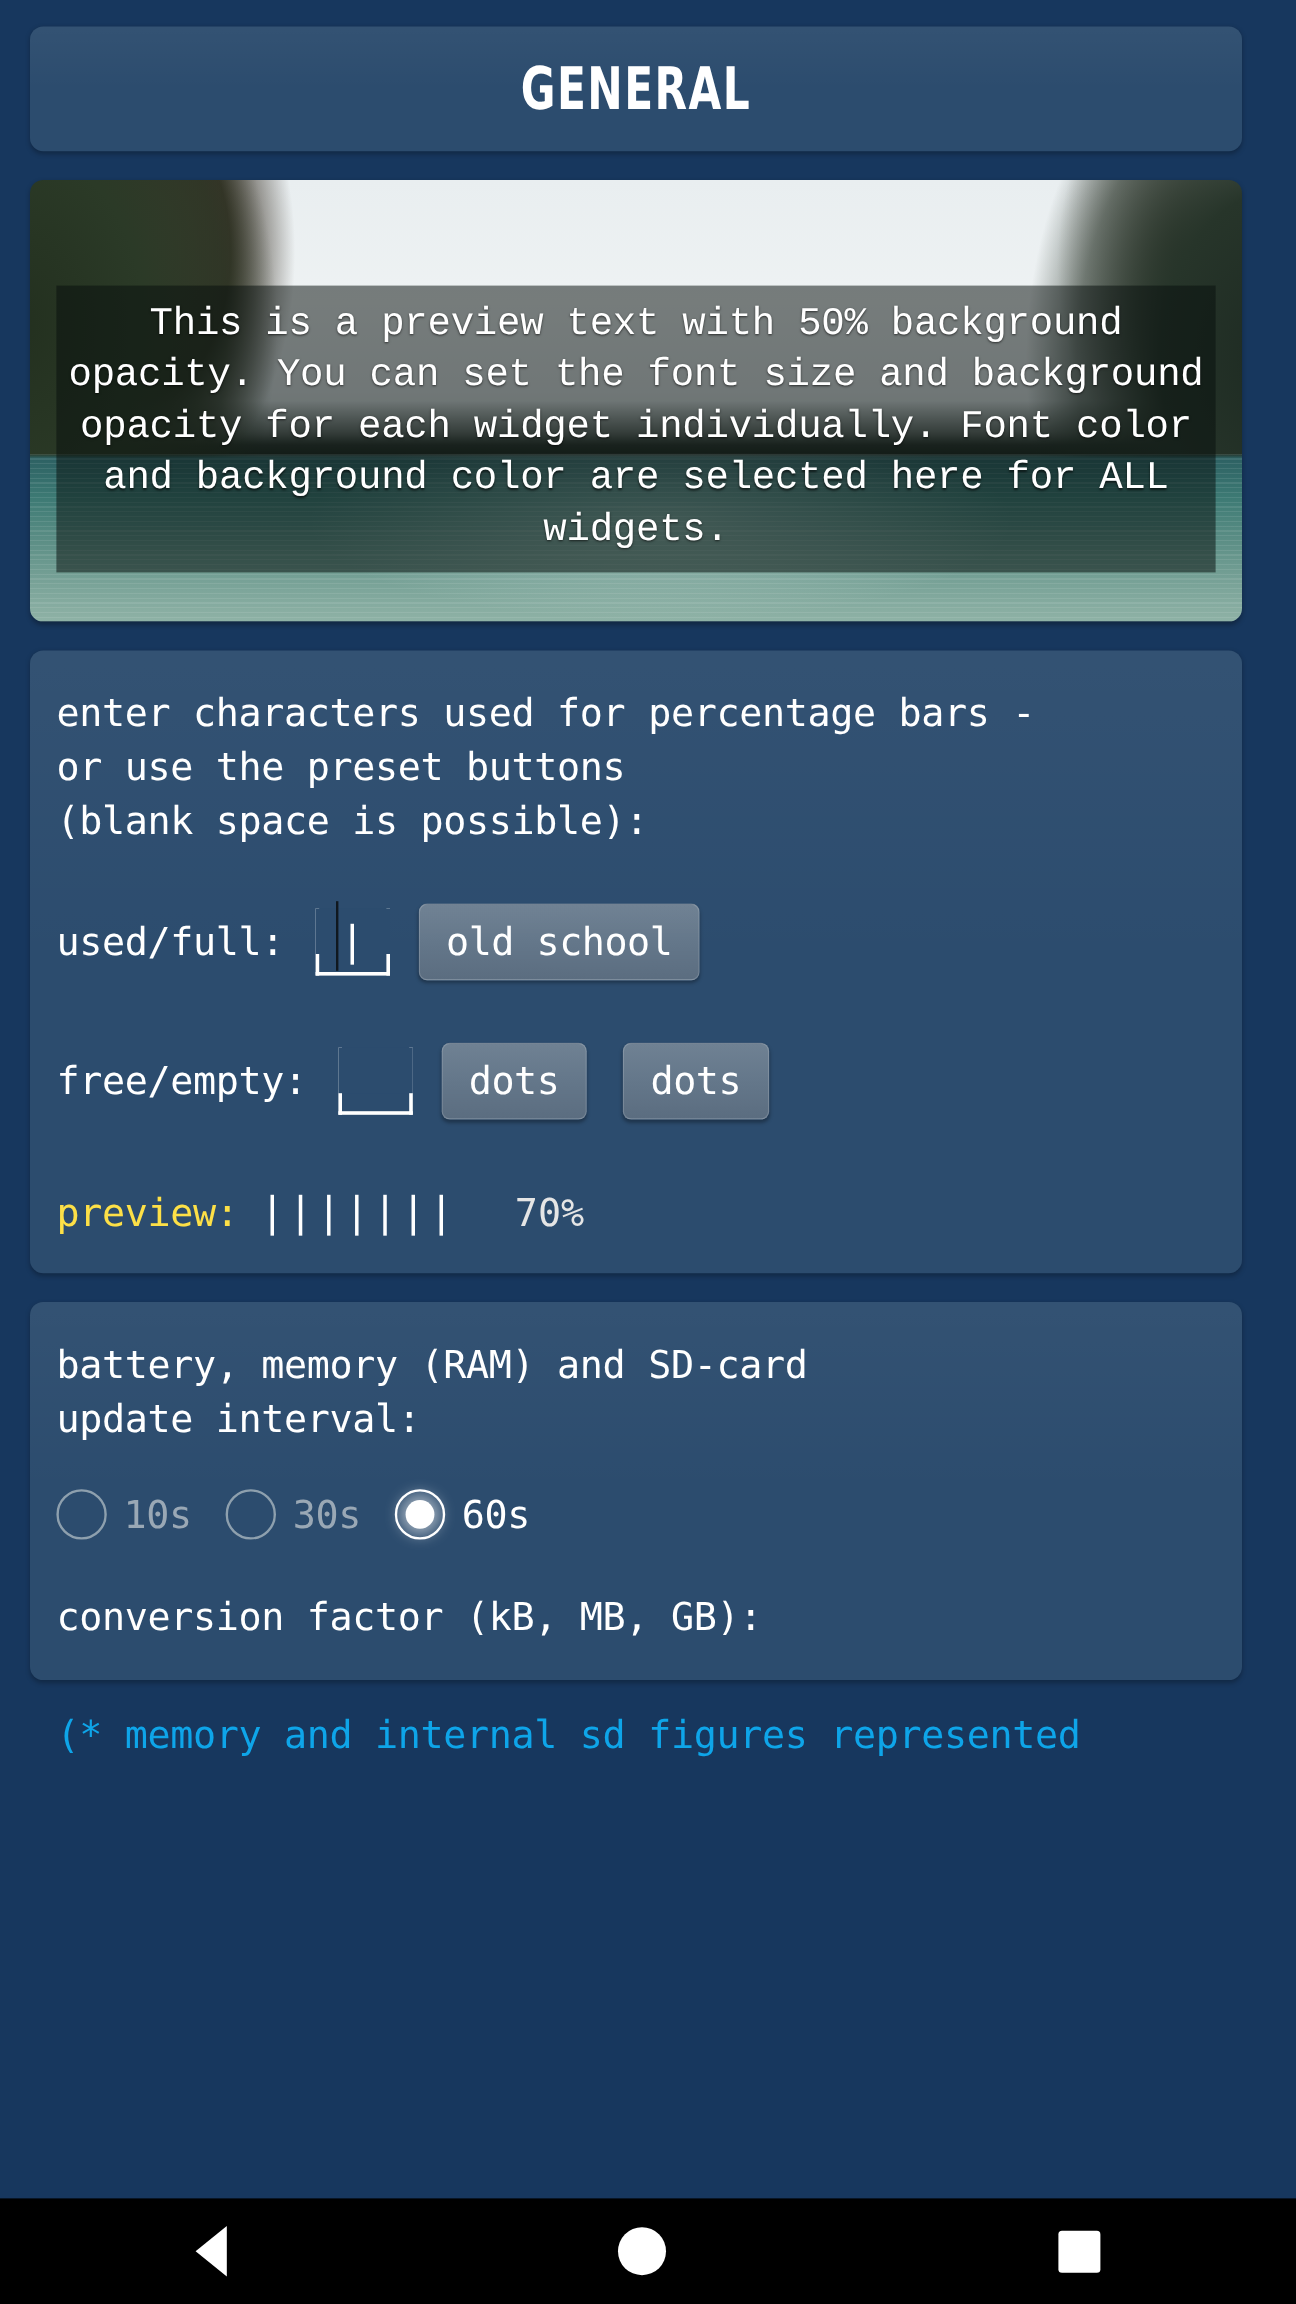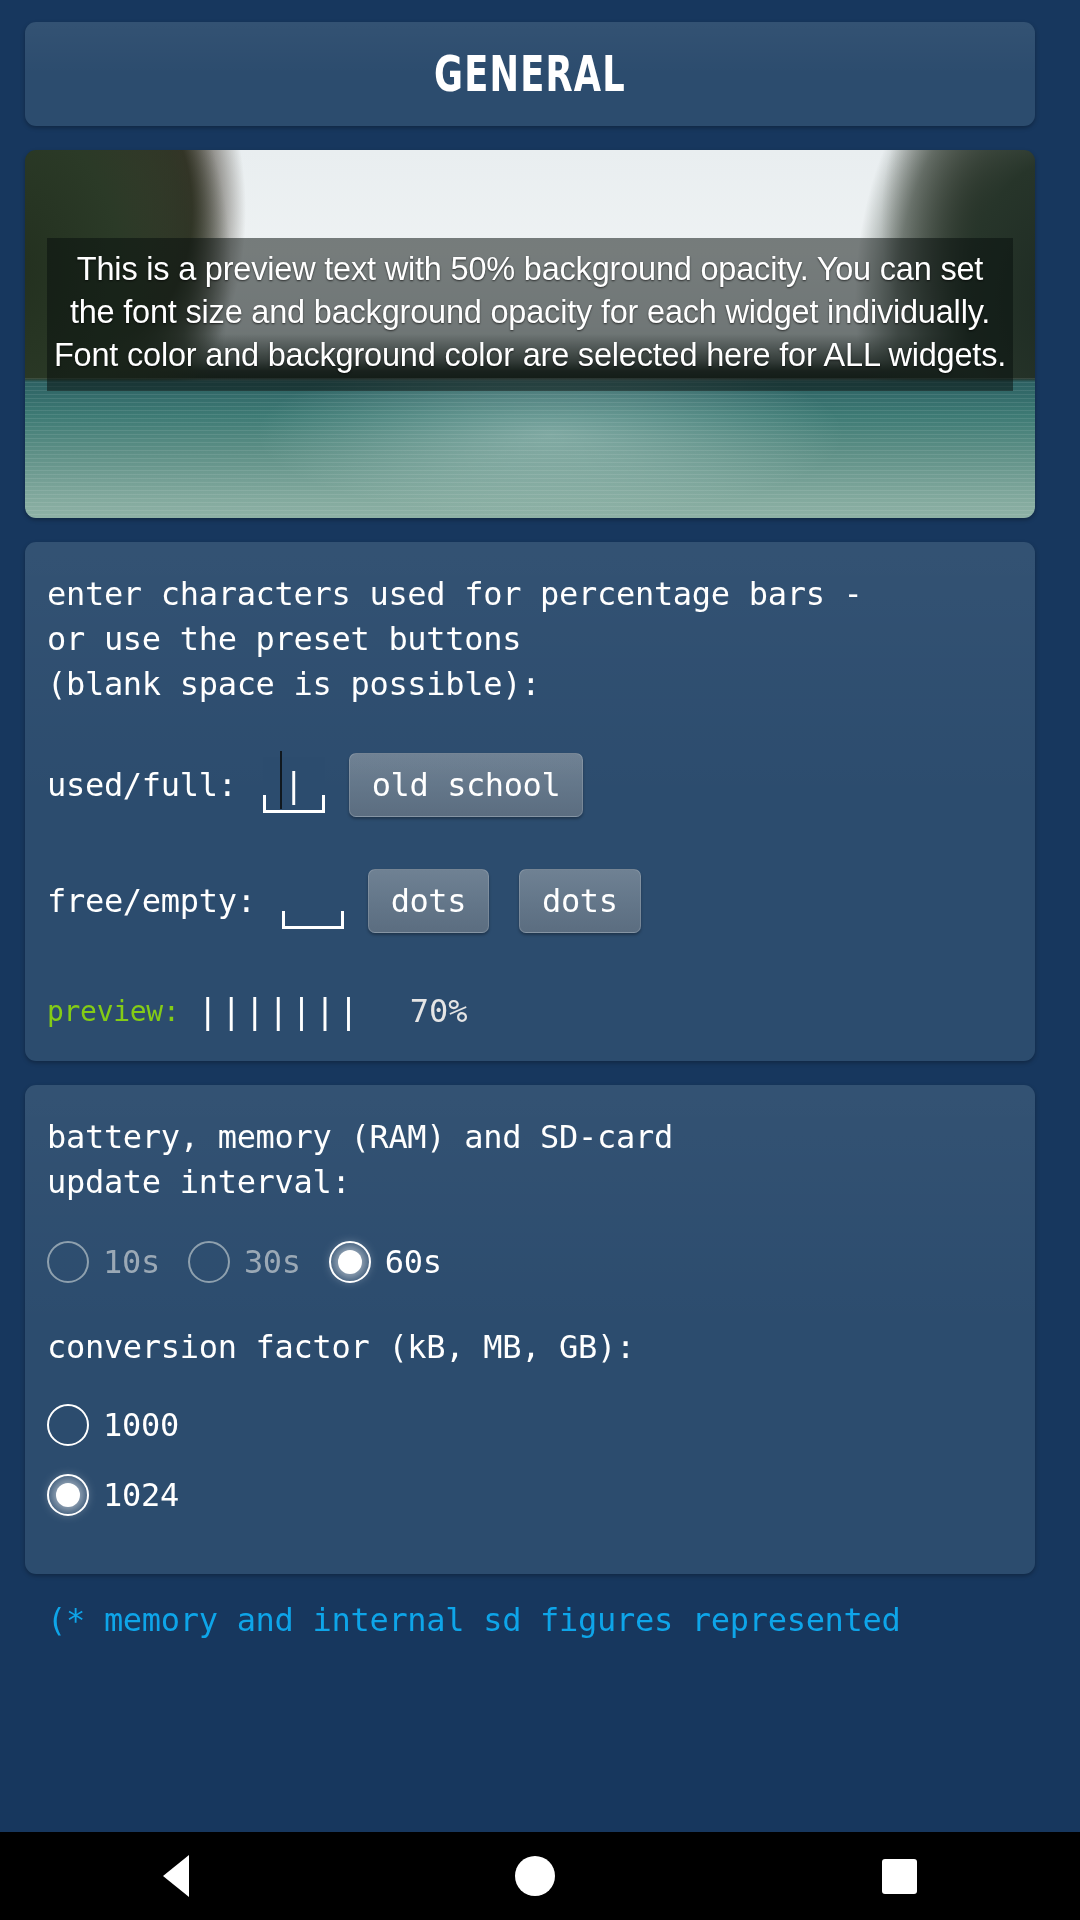--- a/index.html
+++ b/index.html
@@ -103,21 +103,21 @@
   #preview-text-overlay {
     position: absolute;
     left: 22px; right: 22px;
     top: 88px;
     background: rgba(8,16,14,0.52);
     padding: 10px 6px 14px 6px;
     text-align: center;
   }
   #preview-text {
     color: #ffffff;
-    font-family: Liberation Sans, sans-serif;
+    font-family: Liberation Mono, monospace;
     font-size: 32.5px;
     line-height: 43px;
     letter-spacing: -0.2px;
     white-space: pre-wrap;
     text-shadow: 0 1px 2px rgba(0,0,0,0.65);
   }
 
   
   .card-body { padding: 30px 22px 30px 22px; }
 
@@ -194,22 +194,22 @@
     box-shadow: 0 2px 3px rgba(0,0,0,0.3);
     letter-spacing: -0.4px;
   }
 
   #preview-bar-row {
     display: flex;
     align-items: center;
     margin-top: 52px;
   }
   #preview-bar-label {
-    color: #84cc16;
-    font-size: 28px;
+    color: #fde047;
+    font-size: 32px;
     letter-spacing: -0.3px;
   }
   #preview-bar-glyphs {
     color: #ffffff;
     font-size: 34px;
     margin-left: 18px;
     letter-spacing: 3px;
   }
   #preview-bar-pct {
     color: #e5e5e5;
@@ -367,30 +367,20 @@
           <span class="rb-label dim">30s</span>
         </label>
         <label class="radio-item">
           <span class="rb on"></span>
           <span class="rb-label">60s</span>
         </label>
       </div>
 
       <div class="sub-desc">conversion factor (kB, MB, GB):</div>
 
-      <div class="stack-list">
-        <label class="radio-item">
-          <span class="rb"></span>
-          <span class="rb-label">1000</span>
-        </label>
-        <label class="radio-item">
-          <span class="rb on"></span>
-          <span class="rb-label">1024</span>
-        </label>
-      </div>
     </div>
   </div>
 
   <div id="footnote">(* memory and internal sd figures represented</div>
 
 </div>
 
 <div id="nav-bar">
   <div id="nav-back"></div>
   <div id="nav-home"></div>

